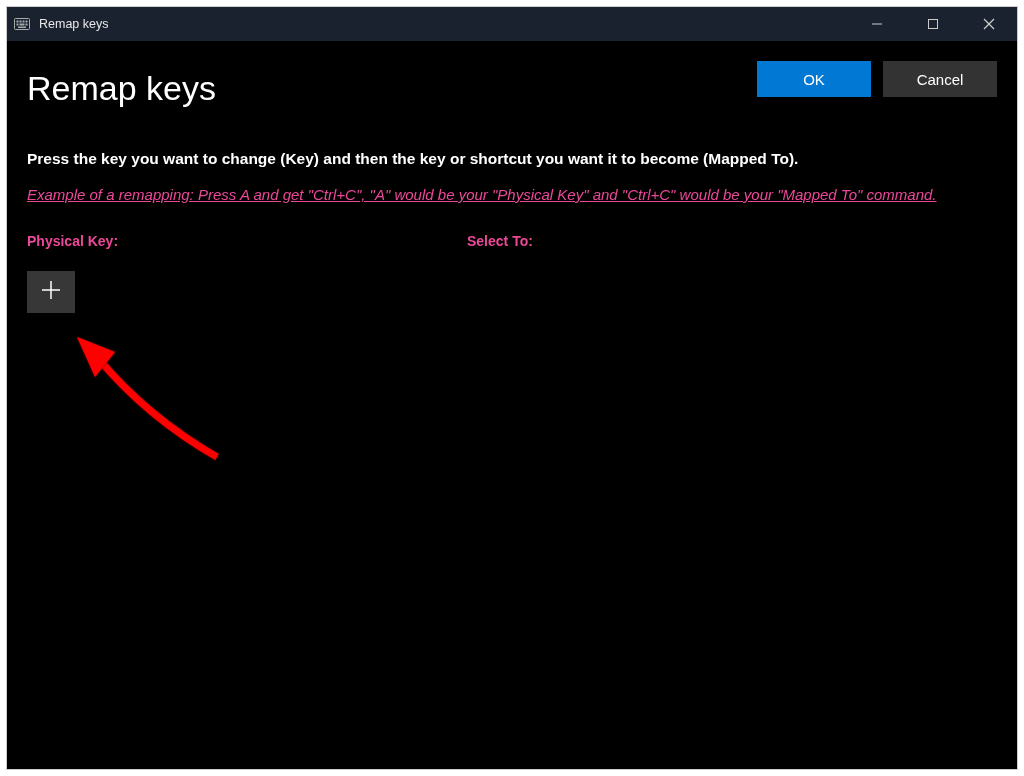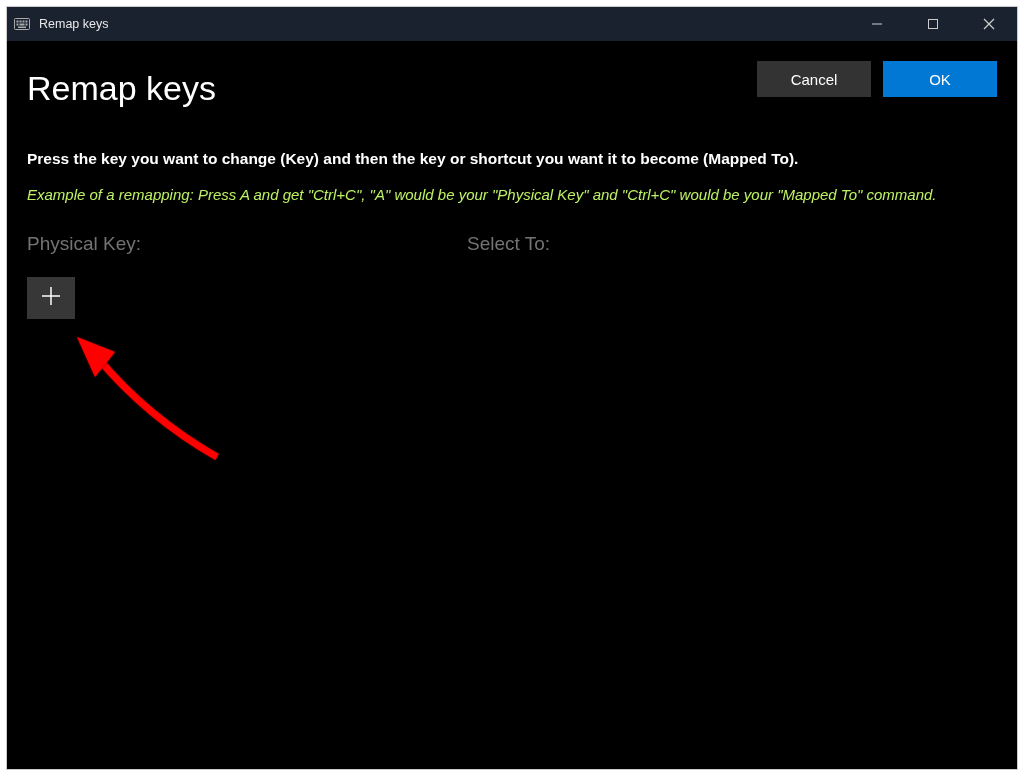--- a/index.html
+++ b/index.html
@@ -122,37 +122,38 @@
     .instruction {
       font-size: 15.5px;
       font-weight: 600;
       color: #fff;
       margin-bottom: 14px;
       line-height: 1.4;
     }
     .example {
       font-size: 15px;
       font-style: italic;
-      color: #bef264;
+      color: #ec4899;
       line-height: 1.45;
       margin-bottom: 28px;
+      text-decoration: underline;
     }
     .columns {
       display: flex;
     }
     .col {
       flex: 0 0 auto;
     }
     .col-physical {
       width: 440px;
     }
     .col-label {
-      font-size: 19px;
-      font-weight: 400;
-      color: #737373;
+      font-size: 14px;
+      font-weight: 700;
+      color: #ec4899;
       margin-bottom: 22px;
     }
     .add-btn {
       width: 48px;
       height: 42px;
       background: #373737;
       display: inline-flex;
       align-items: center;
       justify-content: center;
       cursor: pointer;
@@ -206,22 +207,22 @@
               <line x1="11" y1="1" x2="1" y2="11"></line>
             </svg>
         </span>
       </div>
     </div>
 
     <div class="content">
       <div class="header-row">
         <h1 class="page-title">Remap keys</h1>
         <div class="action-buttons">
+          <button class="btn btn-primary">OK</button>
           <button class="btn btn-secondary">Cancel</button>
-          <button class="btn btn-primary">OK</button>
         </div>
       </div>
 
       <p class="instruction">Press the key you want to change (Key) and then the key or shortcut you want it to become (Mapped To).</p>
       <p class="example">Example of a remapping: Press A and get "Ctrl+C", "A" would be your "Physical Key" and "Ctrl+C" would be your "Mapped To" command.</p>
 
       <div class="columns">
         <div class="col col-physical">
           <div class="col-label">Physical Key:</div>
           <div class="add-btn">

